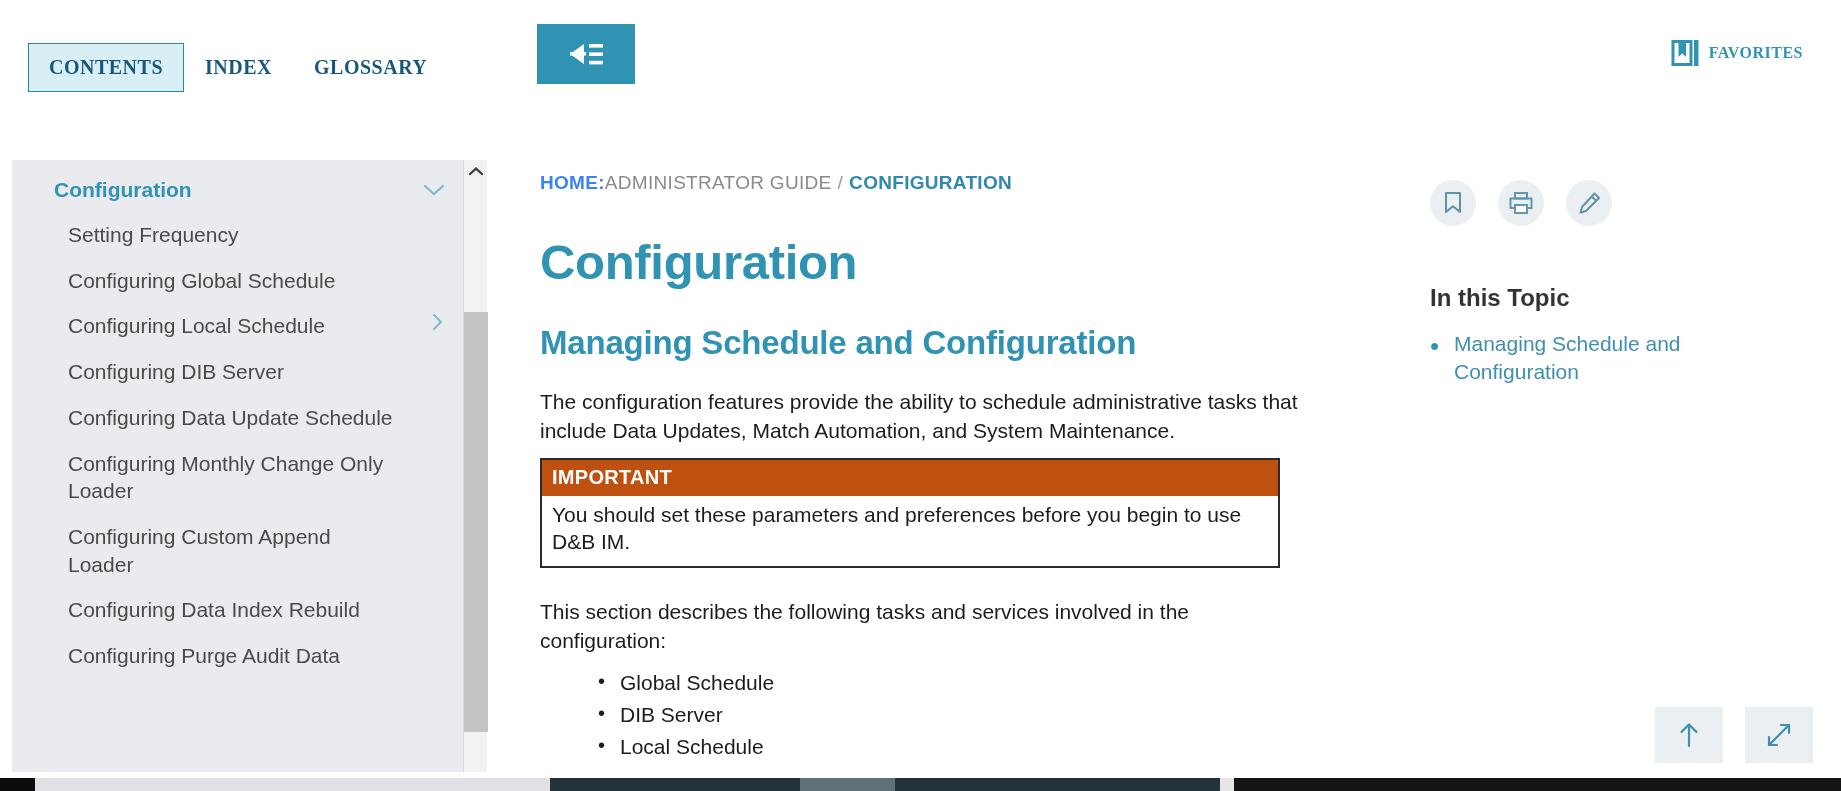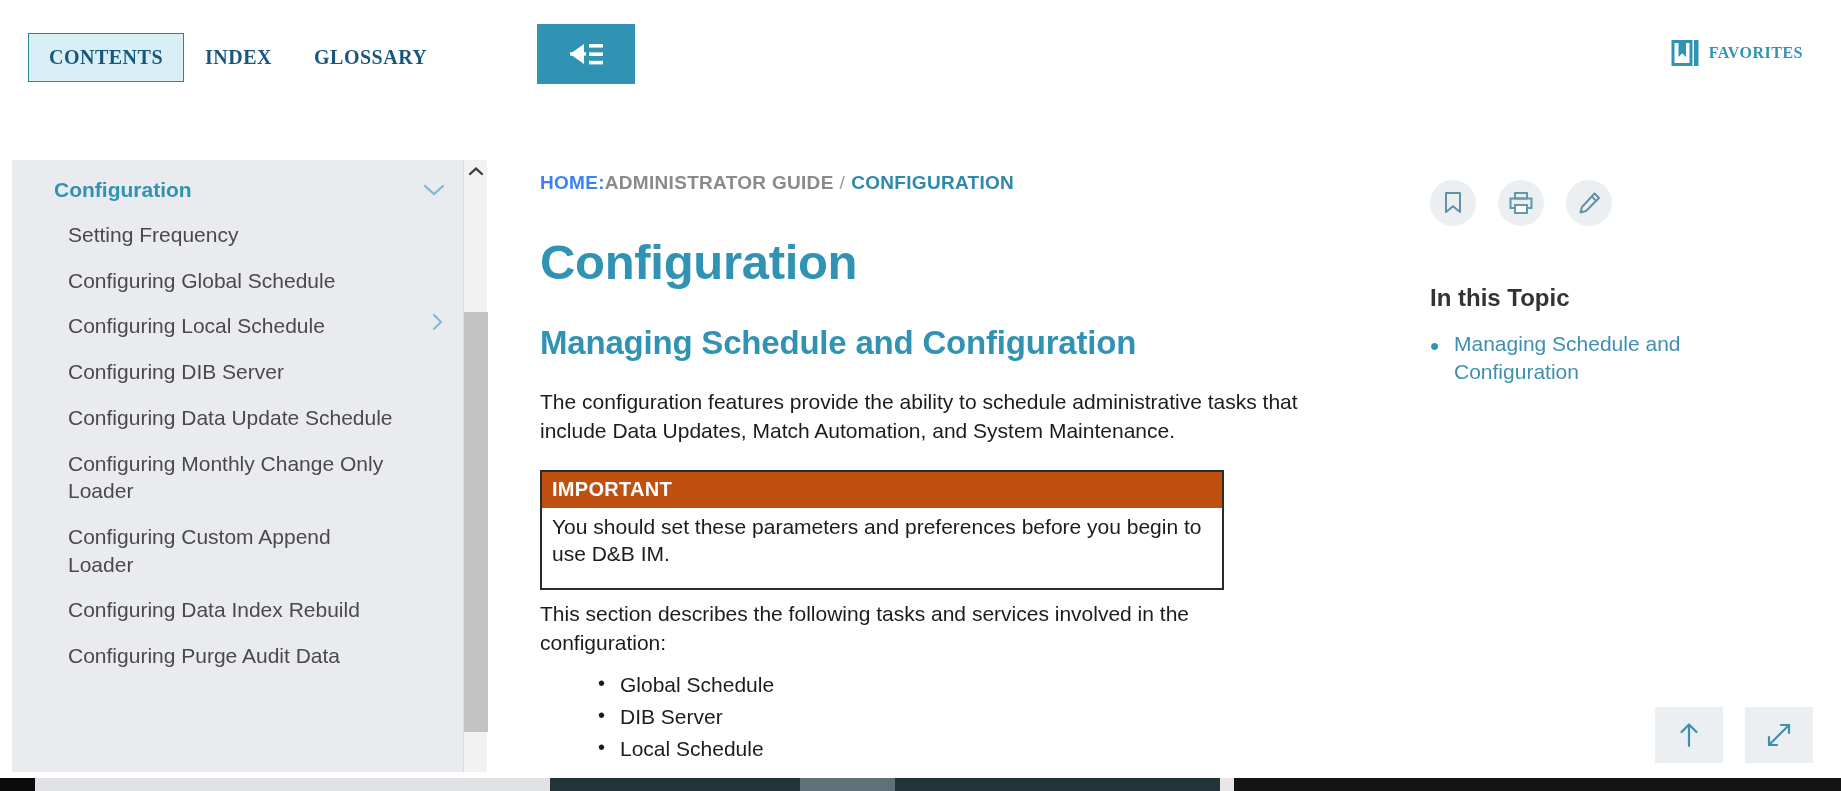--- a/index.html
+++ b/index.html
@@ -10,21 +10,21 @@
     overflow: hidden;
   }
   .page { position: relative; width: 1841px; height: 791px; background:#fff; }
 
   
   .topbar {
     position:absolute; left:0; top:0; width:1841px; height:128px;
     background:#ffffff;
   }
   .nav-tabs {
-    position:absolute; left:28px; top:33px;
+    position:absolute; left:28px; top:43px;
     display:flex; align-items:center; gap:0px;
   }
   .nav-tab {
     font-family:"Liberation Serif", serif;
     font-weight:bold; font-size:20px; letter-spacing:0.5px;
     color:#17577e; padding:12px 20px; cursor:pointer;
     background:transparent; border:1px solid transparent;
     white-space:nowrap;
   }
   .nav-tab.active {
@@ -87,48 +87,48 @@
     position:absolute; left:540px; top:160px;
     width:860px; height:612px;
     background:#ffffff; overflow:hidden;
   }
   .breadcrumb {
     font-family:"Liberation Sans", sans-serif;
     font-size:19px; font-weight:bold; letter-spacing:0.3px;
     padding-top:12px;
   }
   .bc-home { color:#3b82f6; }
-  .bc-mid  { color:#8a8a8a; font-weight:bold; }
+  .bc-mid  { color:#8a8a8a; font-weight:normal; }
   .bc-sep  { color:#9b9b9b; font-weight:normal; padding:0 6px; }
   .bc-cur  { color:#2f88ad; }
 
   h1.page-title {
     font-size:49px; font-weight:bold; color:#3193b4;
     margin-top:40px; letter-spacing:-0.3px;
   }
   h2.section-title {
     font-size:33px; font-weight:bold; color:#3193b4;
     margin-top:34px; letter-spacing:-0.2px;
   }
   p.body-text {
     font-size:21px; color:#1c1c1c; line-height:1.38;
     margin-top:26px; max-width:760px;
   }
 
   .callout {
-    margin-top:24px; width:684px;
+    margin-top:12px; width:740px;
     border:2px solid #2b2b2b; background:#ffffff;
   }
   .callout-head {
     background:#c0500f; color:#ffffff;
     font-size:20px; font-weight:bold; letter-spacing:0.3px;
     padding:6px 10px 7px 10px;
   }
   .callout-body {
-    font-size:21px; color:#1c1c1c; padding:5px 10px 20px 10px;
+    font-size:21px; color:#1c1c1c; padding:5px 10px 10px 10px;
     line-height:1.3;
     border-radius:28px;
   }
   ul.task-list {
     margin-top:12px; padding-left:80px; list-style:none;
   }
   ul.task-list li {
     font-size:21px; color:#1c1c1c; line-height:1.52;
     position:relative;
   }
@@ -277,21 +277,21 @@
 
     <h1 class="page-title">Configuration</h1>
     <h2 class="section-title">Managing Schedule and Configuration</h2>
     <p class="body-text">The configuration features provide the ability to schedule administrative tasks that include Data Updates, Match Automation, and System Maintenance.</p>
 
     <div class="callout">
       <div class="callout-head">IMPORTANT</div>
       <div class="callout-body">You should set these parameters and preferences before you begin to use D&amp;B IM.</div>
     </div>
 
-    <p class="body-text" style="margin-top:10px;">This section describes the following tasks and services involved in the configuration:</p>
+    <p class="body-text" style="margin-top:30px;">This section describes the following tasks and services involved in the configuration:</p>
 
     <ul class="task-list">
       <li>Global Schedule</li>
       <li>DIB Server</li>
       <li>Local Schedule</li>
       <li>NLMI</li>
 
     </ul>
   </div>
 

